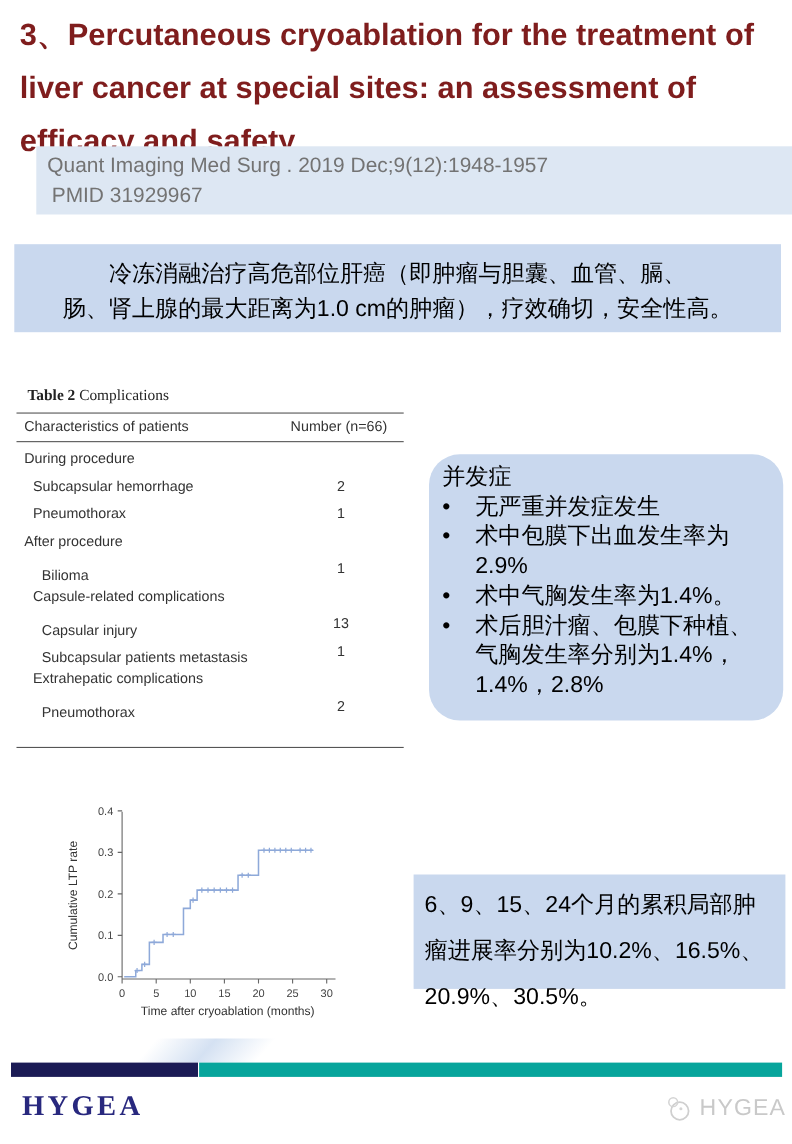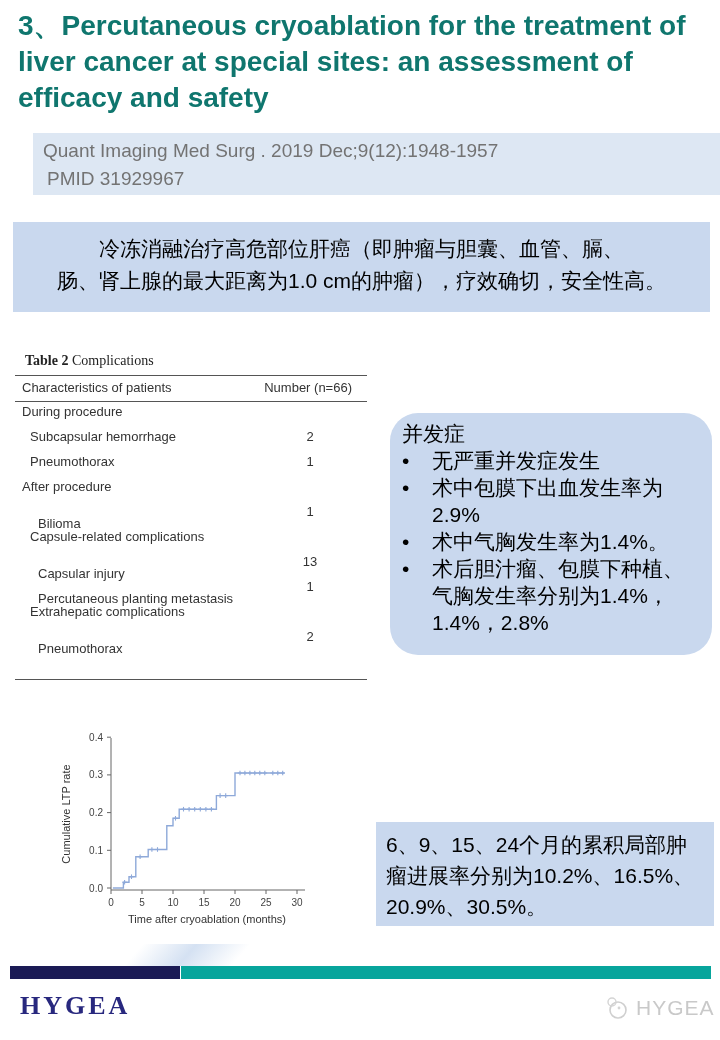--- a/index.html
+++ b/index.html
@@ -2,63 +2,63 @@
 <html><head>
 <meta charset="utf-8">
 <style>
   html,body{margin:0;padding:0;background:#fff;}
   .slide{position:relative;width:720px;height:1040px;background:#ffffff;overflow:hidden;
          font-family:"Liberation Sans",sans-serif;}
   .abs{position:absolute;}
 
   
   .page-title{left:18px;top:8px;width:690px;font-size:28px;font-weight:bold;
-              line-height:36px;color:#0f766e;letter-spacing:0px;}
+              line-height:48px;color:#7f1d1d;letter-spacing:0px;}
 
   
   .citation{left:13px;top:133px;width:694px;height:62px;background:#dde7f3;
             font-size:19px;line-height:28px;color:#737373;padding-top:4px;box-sizing:border-box;margin-left:20px;}
   .citation .l1{padding-left:10px;}
   .citation .l2{padding-left:14px;}
 
   
-  .summary{left:13px;top:222px;width:697px;height:90px;background:#c9d8ee;
+  .summary{left:13px;top:222px;width:697px;height:80px;background:#c9d8ee;
            font-size:21px;line-height:32px;color:#000;text-align:center;
            padding-top:11px;box-sizing:border-box;}
 
   
   .tablewrap{left:15px;top:351px;width:352px;height:332px;background:#fff;color:#3a3a3a;}
   .tcaption{position:absolute;left:10px;top:2px;font-family:"Liberation Serif",serif;
             font-size:14px;color:#222;}
   .tcaption b{font-weight:bold;}
   .rule{position:absolute;left:0;width:352px;height:0;border-top:1.5px solid #555;}
   .rule1{top:24px;} .rule2{top:50px;} .rule3{top:328px;}
   .thead{position:absolute;left:7px;top:29px;width:330px;display:flex;
          justify-content:space-between;font-size:13px;color:#333;}
   .trows{position:absolute;left:7px;top:53px;width:345px;}
-  .trow{display:flex;height:25px;font-size:13px;color:#333;}
+  .trow{display:flex;align-items:center;height:25px;font-size:13px;color:#333;}
   .tlabel{flex:1;}
   .indent-0{padding-left:0px;} .indent-1{padding-left:8px;} .indent-2{padding-left:16px;margin-top:12px;}
   .tval{width:34px;text-align:center;margin-right:40px;}
 
   
   .compbox{left:390px;top:413px;width:322px;height:242px;background:#c9d8ee;
            color:#000;font-size:21px;line-height:27px;padding:7px 12px;box-sizing:border-box;}
   .compbox .heading{margin-bottom:0px;}
   .bullet-item{display:flex;}
   .bullet-item .dot{width:30px;flex:0 0 30px;}
   .bullet-item .btext{flex:1;}
 
   
   .chart{left:55px;top:702px;width:320px;height:228px;}
   svg text{font-family:"Liberation Sans",sans-serif;}
 
   
   .ltpbox{left:376px;top:795px;width:338px;height:104px;background:#c9d8ee;
-          color:#000;font-size:21px;line-height:31px;padding:7px 10px;box-sizing:border-box;margin-top:27px;}
+          color:#000;font-size:21px;line-height:42px;padding:7px 10px;box-sizing:border-box;}
 
   
   .deco{left:120px;top:944px;width:150px;height:22px;
         background:linear-gradient(100deg,rgba(205,220,240,0) 10%,rgba(205,220,240,.85) 45%,rgba(205,220,240,0) 80%);
         transform:skewX(-35deg);}
   .navy-bar{left:10px;top:966px;width:170px;height:13px;background:#1b1b55;}
   .teal-bar{left:181px;top:966px;width:530px;height:13px;background:#07a59c;}
   .logo-text{left:20px;top:991px;font-family:"Liberation Serif",serif;font-weight:bold;
              font-size:26px;color:#28287e;letter-spacing:3px;}
   .watermark{left:604px;top:995px;display:flex;align-items:center;color:#c9c9c9;}
@@ -112,21 +112,21 @@
         </div>
         <div class="trow">
           <span class="tlabel indent-1">Capsule-related complications</span>
           <span class="tval"></span>
         </div>
         <div class="trow">
           <span class="tlabel indent-2">Capsular injury</span>
           <span class="tval">13</span>
         </div>
         <div class="trow">
-          <span class="tlabel indent-2">Percutaneous planting metastasis</span>
+          <span class="tlabel indent-2">Subcapsular patients metastasis</span>
           <span class="tval">1</span>
         </div>
         <div class="trow">
           <span class="tlabel indent-1">Extrahepatic complications</span>
           <span class="tval"></span>
         </div>
         <div class="trow">
           <span class="tlabel indent-2">Pneumothorax</span>
           <span class="tval">2</span>
         </div>

